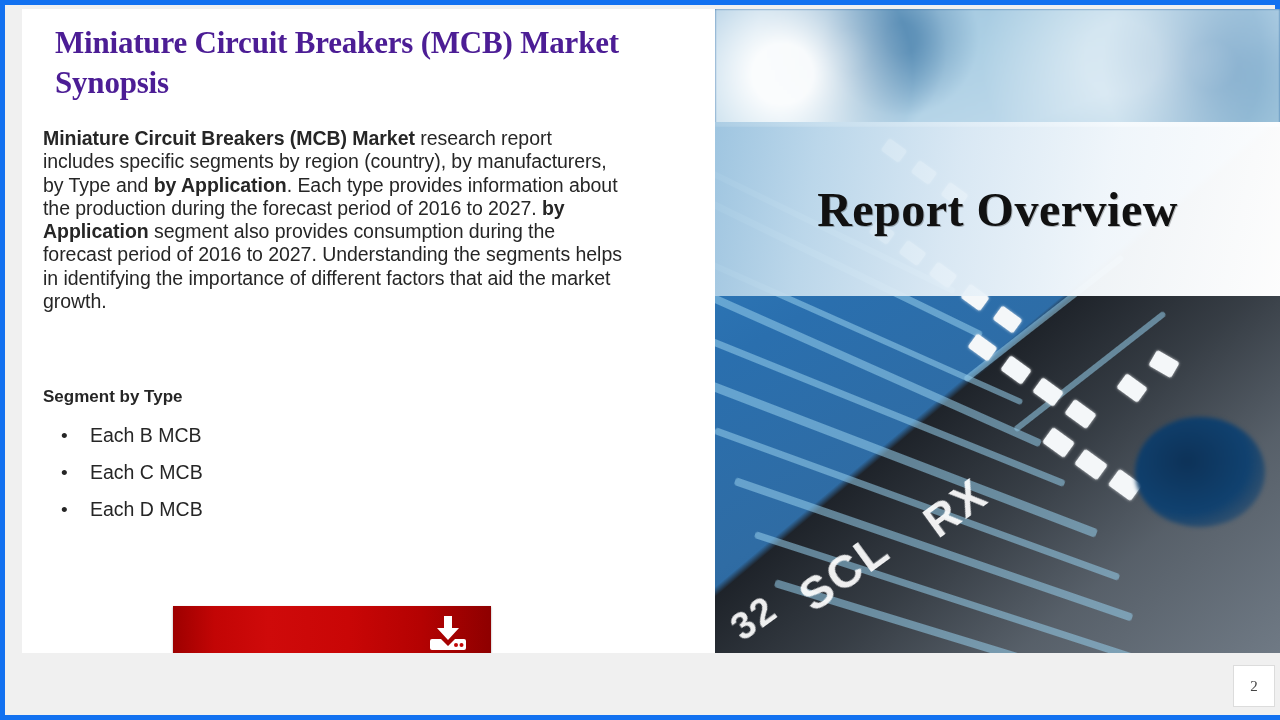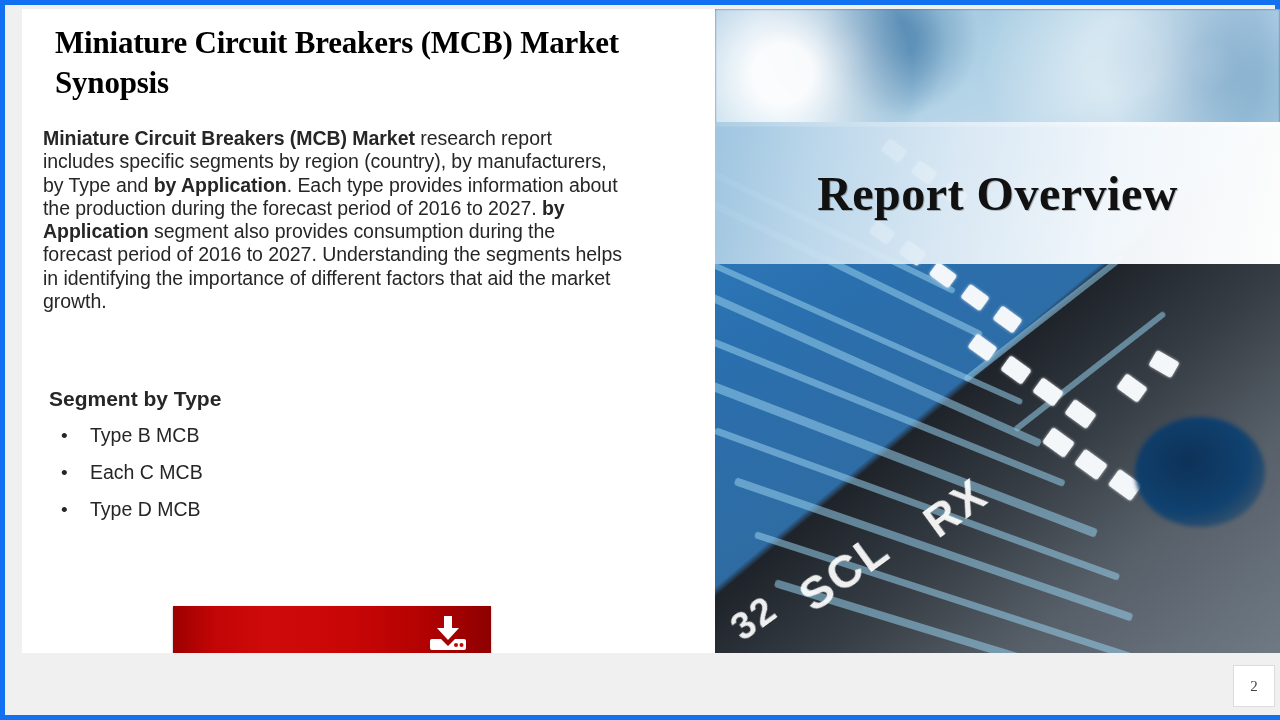--- a/index.html
+++ b/index.html
@@ -34,35 +34,35 @@
   .text-col{
     position:absolute;left:0;top:0;width:693px;height:644px;
     background:#fff;
   }
   .slide-title{
     position:absolute;left:33px;top:14px;width:640px;
     font-family:"Liberation Serif", serif;
     font-weight:bold;
     font-size:31px;
     line-height:40px;
-    color:#000000;
+    color:#4c1d95;
     letter-spacing:-0.2px;
   }
   .body-copy{
     position:absolute;left:21px;top:118px;width:580px;
     font-size:19.5px;
     line-height:23.3px;
     color:#262626;
     letter-spacing:-0.05px;
   }
   .body-copy b{font-weight:bold;}
 
   .seg-head{
-    position:absolute;left:27px;top:378px;
-    font-size:21px;font-weight:bold;color:#262626;
+    position:absolute;left:21px;top:378px;
+    font-size:17px;font-weight:bold;color:#262626;
   }
   .bullets{
     position:absolute;left:21px;top:408px;width:400px;
   }
   .bullet{
     position:relative;
     height:37px;
     font-size:19.5px;color:#262626;
     padding-left:47px;
     line-height:37px;
@@ -154,21 +154,21 @@
   .darkpad{
     position:absolute;
     background:radial-gradient(ellipse at 40% 40%, #0d3258 0%, #10416f 55%, rgba(20,70,115,0) 100%);
     border-radius:50%;
     filter:blur(2px);
   }
 
   
   .ov-band{
     position:absolute;left:693px;top:113px;
-    width:565px;height:142px;
+    width:565px;height:174px;
     background:linear-gradient(100deg,
         rgba(168,203,227,.92) 0%,
         rgba(198,222,238,.93) 18%,
         rgba(226,238,247,.95) 42%,
         rgba(246,250,253,.97) 68%,
         rgba(255,255,255,.99) 100%);
     display:flex;align-items:center;justify-content:center;
   }
   .ov-title{
     font-family:"Liberation Serif", serif;
@@ -207,29 +207,29 @@
 
         <div class="slide-title">Miniature Circuit Breakers (MCB) Market Synopsis</div>
 
         <div class="body-copy"><b>Miniature Circuit Breakers (MCB) Market</b><span> research report includes specific segments by region (country), by manufacturers, by Type and </span><b>by Application</b><span>. Each type provides information about the production during the forecast period of 2016 to 2027. </span><b>by Application</b><span> segment also provides consumption during the forecast period of 2016 to 2027. Understanding the segments helps in identifying the importance of different factors that aid the market growth.</span></div>
 
         <div class="seg-head">Segment by Type</div>
 
         <div class="bullets">
           <div class="bullet">
             <span class="dot">•</span>
-            <span>Type B MCB</span>
+            <span>Each B MCB</span>
           </div>
           <div class="bullet">
             <span class="dot">•</span>
             <span>Each C MCB</span>
           </div>
           <div class="bullet">
             <span class="dot">•</span>
-            <span>Type D MCB</span>
+            <span>Each D MCB</span>
           </div>
         </div>
 
         <div class="dl-btn">
           <svg class="dl-icon" viewBox="0 0 38 36">
             <path d="M15 1 h8 v12 h7 l-11 12 l-11 -12 h7 z" fill="#ffffff"></path>
             <path d="M3 24 h9 l7 7 l7 -7 h9 a2 2 0 0 1 2 2 v7 a2 2 0 0 1 -2 2 h-32 a2 2 0 0 1 -2 -2 v-7 a2 2 0 0 1 2 -2 z" fill="#ffffff"></path>
             <circle cx="27" cy="30" r="2" fill="#c20505"></circle>
             <circle cx="32.5" cy="30" r="2" fill="#c20505"></circle>
           </svg>

